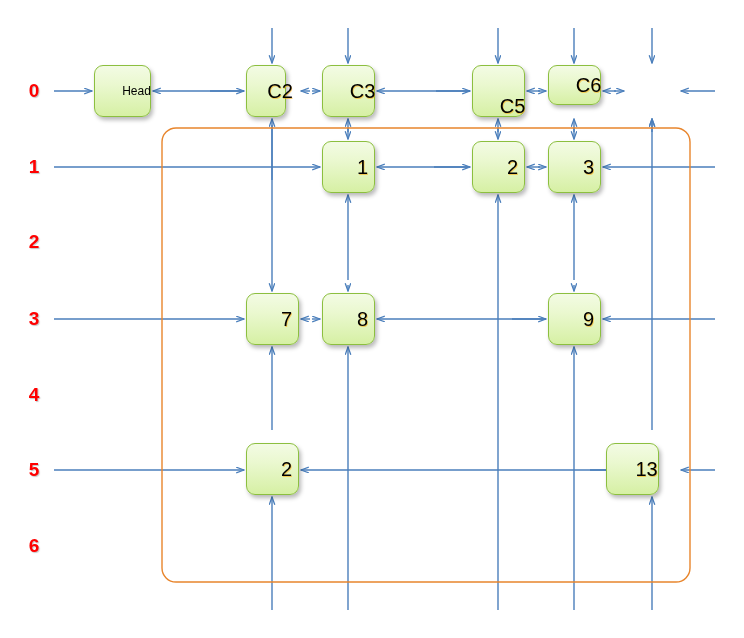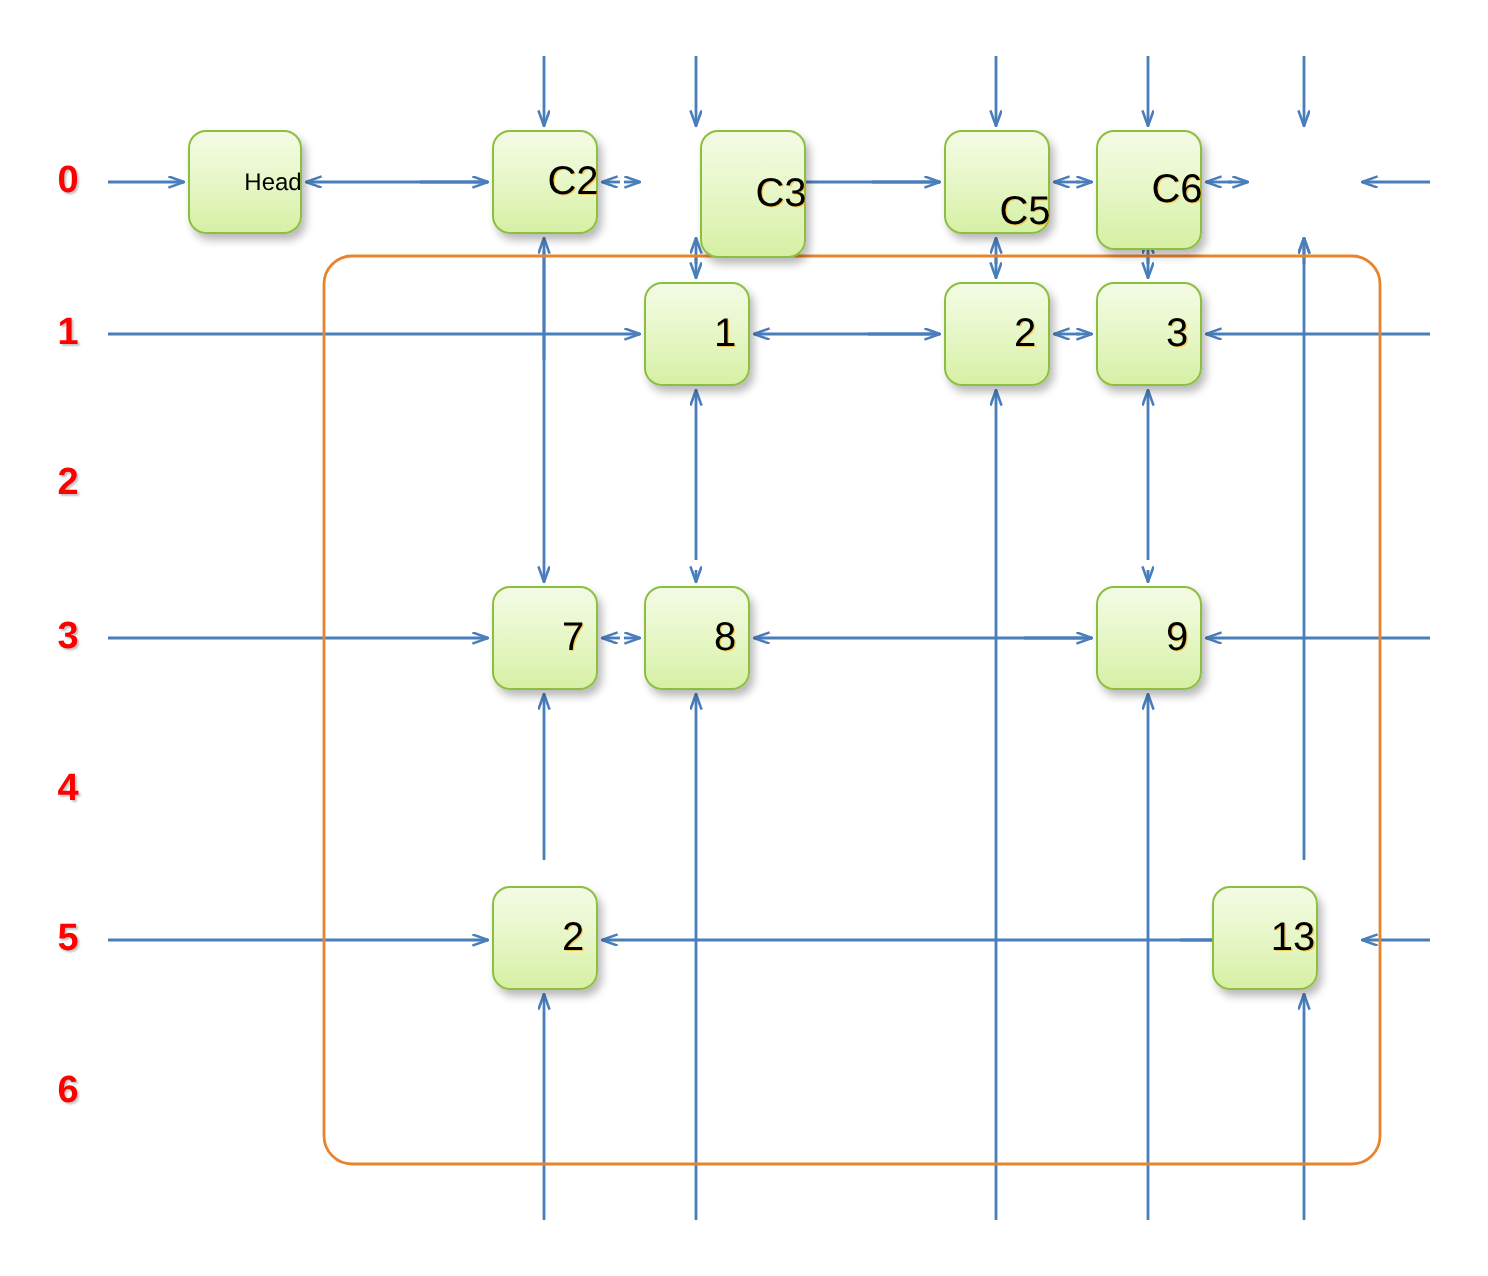--- a/index.html
+++ b/index.html
@@ -109,30 +109,30 @@
   <div class="rowlabel" style="left:24px;top:157px;">1</div>
   <div class="rowlabel" style="left:24px;top:232px;">2</div>
   <div class="rowlabel" style="left:24px;top:309px;">3</div>
   <div class="rowlabel" style="left:24px;top:385px;">4</div>
   <div class="rowlabel" style="left:24px;top:460px;">5</div>
   <div class="rowlabel" style="left:24px;top:536px;">6</div>
 
   <div class="node small" style="left:94px;top:65px;width:57px;height:52px;">
     <span class="nlabel">Head</span>
   </div>
-  <div class="node" style="left:246px;top:65px;width:53px;height:52px;">
+  <div class="node" style="left:246px;top:65px;width:40px;height:52px;">
     <span class="nlabel">C2</span>
   </div>
-  <div class="node" style="left:322px;top:65px;width:53px;height:64px;margin-left:28px;">
+  <div class="node" style="left:322px;top:65px;width:53px;height:52px;">
     <span class="nlabel">C3</span>
   </div>
   <div class="node" style="left:472px;top:65px;width:53px;height:52px;align-items:flex-end;">
     <span class="nlabel">C5</span>
   </div>
-  <div class="node" style="left:548px;top:65px;width:53px;height:60px;">
+  <div class="node" style="left:548px;top:65px;width:53px;height:40px;">
     <span class="nlabel">C6</span>
   </div>
 
   <div class="node" style="left:322px;top:141px;width:53px;height:52px;">
     <span class="nlabel">1</span>
   </div>
   <div class="node" style="left:472px;top:141px;width:53px;height:52px;">
     <span class="nlabel">2</span>
   </div>
   <div class="node" style="left:548px;top:141px;width:53px;height:52px;">

